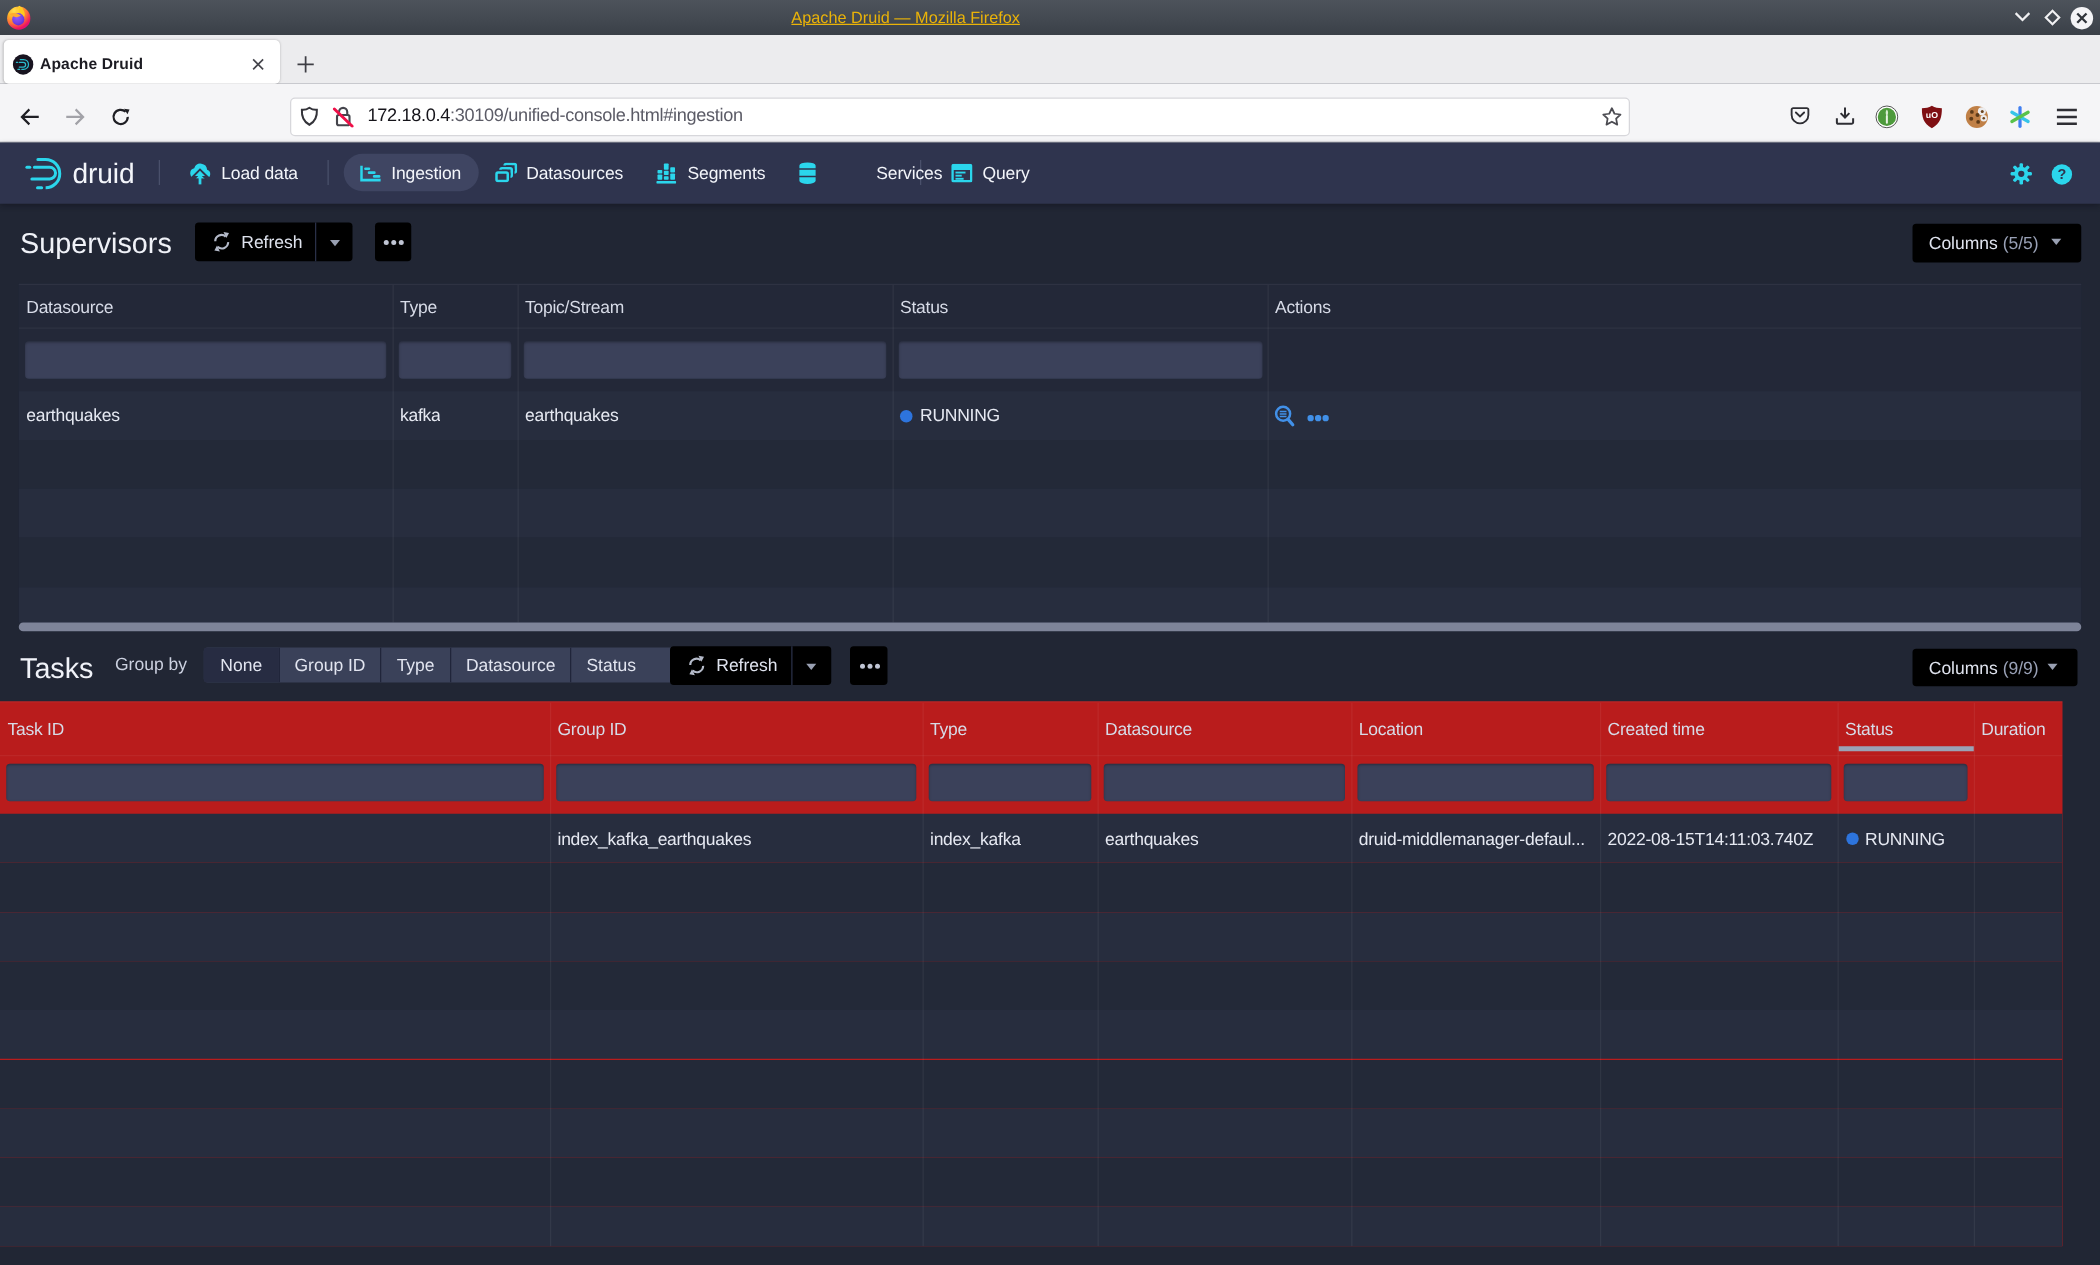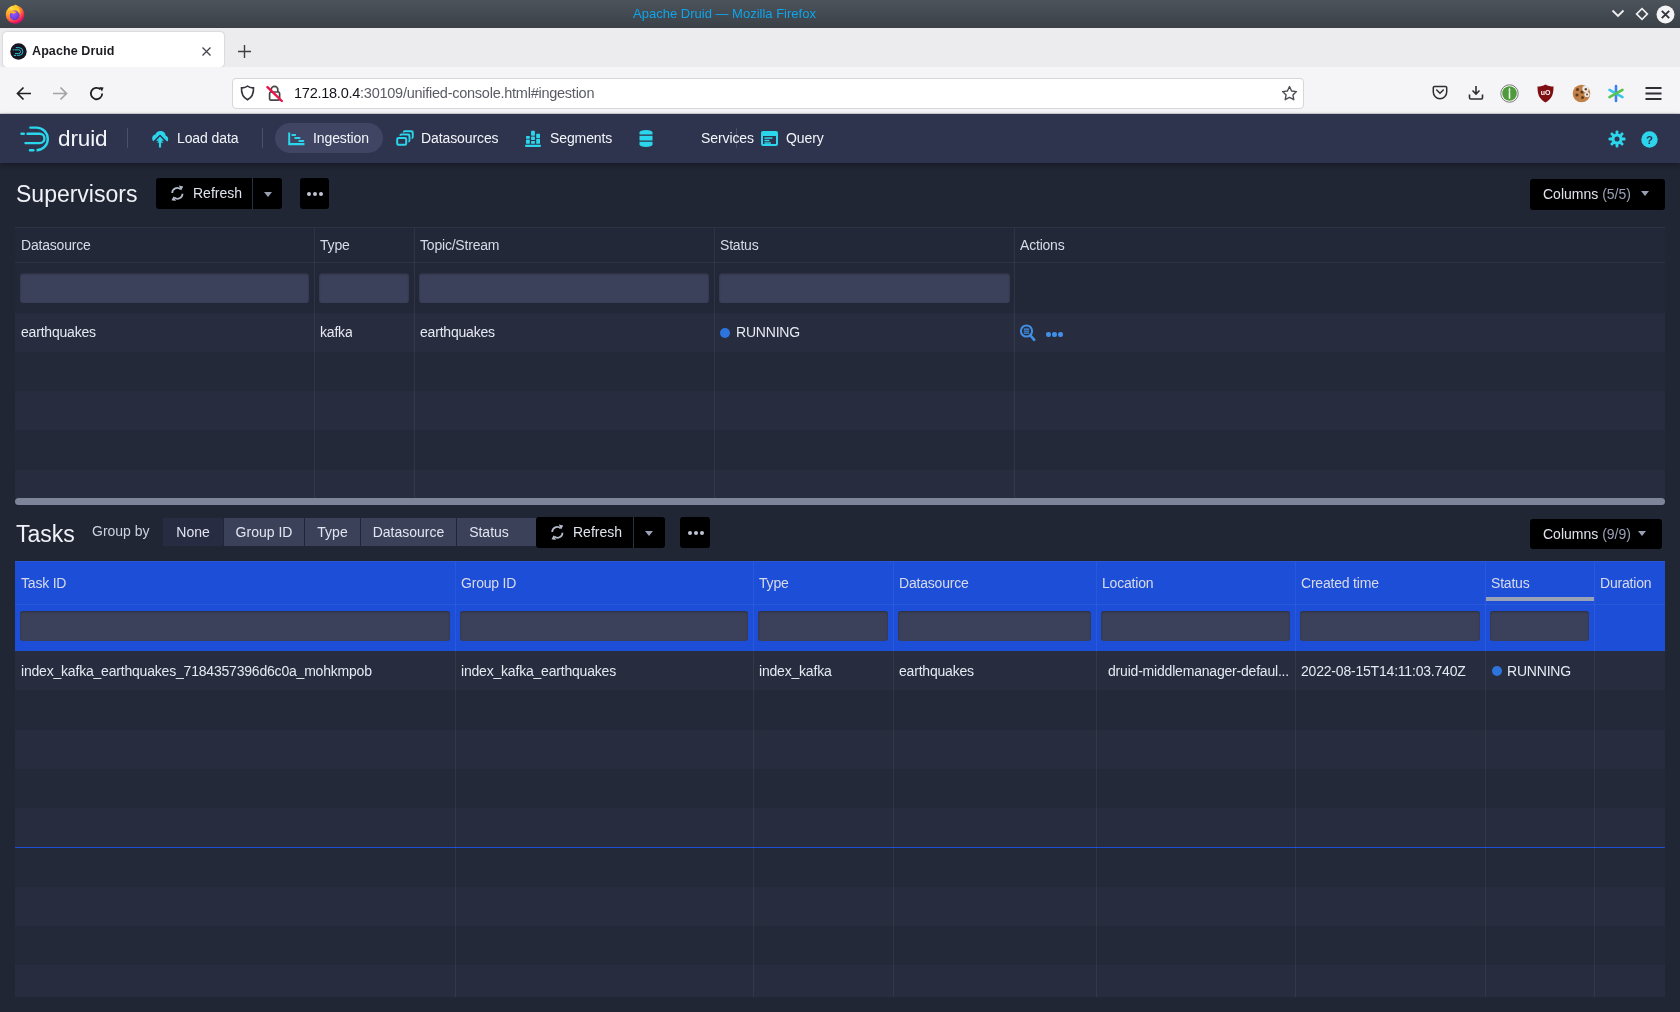--- a/index.html
+++ b/index.html
@@ -5,21 +5,21 @@
   * { margin:0; padding:0; box-sizing:border-box; }
   html,body { width:1680px; height:1012px; overflow:hidden; }
   body { font-family:"Liberation Sans", sans-serif; }
   #app { position:relative; width:1680px; height:1012px; background:#212634; overflow:hidden; }
   .abs { position:absolute; }
 
   
   #titlebar { left:0; top:0; width:1680px; height:28px;
     background:linear-gradient(180deg,#4d535b 0%,#40464e 70%,#3a4047 100%); }
   #titletext { left:0; top:0; width:1449px; height:28px; line-height:28px; text-align:center;
-    color:#0ea5e9; font-size:13px; }
+    color:#eab308; font-size:13px;text-decoration:underline; }
   #tabbar { left:0; top:28px; width:1680px; height:39px; background:#ececee; }
   #tab { left:3px; top:32px; width:221px; height:35px; background:#fff; border-radius:4px;
     box-shadow:0 0 2px rgba(0,0,0,.25); }
   #tabtitle { left:32px; top:40px; height:22px; line-height:22px; color:#1c1b22; font-size:12.5px; font-weight:700; letter-spacing:0.1px; }
   #toolbar { left:0; top:67px; width:1680px; height:47px; background:#f5f5f7; border-bottom:1px solid #d4d4d8; }
   #urlbox { left:232px; top:78px; width:1072px; height:31px; background:#fff; border:1px solid #d7d7db; border-radius:4px; }
   #urltext { left:294px; top:83px; height:21px; line-height:21px; font-size:14.5px; color:#5b5b66; letter-spacing:-0.25px; }
   #urltext b { color:#15141a; font-weight:400; }
 
   
@@ -378,21 +378,21 @@
       <span style="left:8px;"></span>
       <span style="left:14px;"></span>
       <span style="left:20px;"></span>
     </div>
 
   <div class="btn" style="left:1530px; top:519px; width:132px; height:30px;">
     <span class="abs" style="left:13px; top:0; height:30px; line-height:30px;">Columns <span style="color:#99a1b6;">(9/9)</span></span>
   </div>
   <div class="caret" style="left:1638px; top:531px;"></div>
 
-  <div class="abs" id="t2" style="left:15px; top:561px; width:1650px; height:436px; background:#1d4ed8; border-top:1px solid rgba(255,255,255,.05); overflow:hidden;text-align:right;">
+  <div class="abs" id="t2" style="left:0; top:561px; width:1650px; height:436px; background:#b91c1c; border-top:1px solid rgba(255,255,255,.05); overflow:hidden;">
     <div class="abs rowlight" style="left:0; top:89px; width:1650px; height:39.3px;"></div>
     <div class="abs rowdark" style="left:0; top:128.3px; width:1650px; height:39.3px;"></div>
     <div class="abs rowlight" style="left:0; top:167.6px; width:1650px; height:39.3px;"></div>
     <div class="abs rowdark" style="left:0; top:206.9px; width:1650px; height:39.3px;"></div>
     <div class="abs rowlight" style="left:0; top:246.2px; width:1650px; height:39.3px;"></div>
     <div class="abs rowdark" style="left:0; top:285.5px; width:1650px; height:39.3px;"></div>
     <div class="abs rowlight" style="left:0; top:324.8px; width:1650px; height:39.3px;"></div>
     <div class="abs rowdark" style="left:0; top:364.1px; width:1650px; height:39.3px;"></div>
     <div class="abs rowlight" style="left:0; top:403.4px; width:1650px; height:39.3px;"></div>
     <div class="abs" style="left:0; top:42px; width:1650px; height:1px; background:rgba(255,255,255,.05);"></div>
@@ -416,21 +416,20 @@
     <div class="abs" style="left:1470.5px; top:35px; width:108px; height:4px; background:#9aa2b6;"></div>
 
     <div class="finput" style="left:5px;    width:430px; top:49px;"></div>
     <div class="finput" style="left:445px;  width:288px; top:49px;"></div>
     <div class="finput" style="left:743px;  width:130px; top:49px;"></div>
     <div class="finput" style="left:883px;  width:193px; top:49px;"></div>
     <div class="finput" style="left:1086px; width:189px; top:49px;"></div>
     <div class="finput" style="left:1285px; width:180px; top:49px;"></div>
     <div class="finput" style="left:1475px; width:99px;  top:49px;"></div>
 
-    <div class="cell dtext" style="left:6px; top:98.5px; height:20px; line-height:20px;">index_kafka_earthquakes_7184357396d6c0a_mohkmpob</div>
     <div class="cell dtext" style="left:446px; top:98.5px; height:20px; line-height:20px;">index_kafka_earthquakes</div>
     <div class="cell dtext" style="left:744px; top:98.5px; height:20px; line-height:20px;">index_kafka</div>
     <div class="cell dtext" style="left:884px; top:98.5px; height:20px; line-height:20px;">earthquakes</div>
     <div class="cell dtext" style="left:1087px; top:98.5px; height:20px; line-height:20px; width:187px;">druid-middlemanager-defaul...</div>
     <div class="cell dtext" style="left:1286px; top:98.5px; height:20px; line-height:20px;">2022-08-15T14:11:03.740Z</div>
     <div class="dot" style="left:1476.5px; top:104px;"></div>
     <div class="cell dtext" style="left:1492px; top:98.5px; height:20px; line-height:20px;">RUNNING</div>
   </div>
 
 </div>

